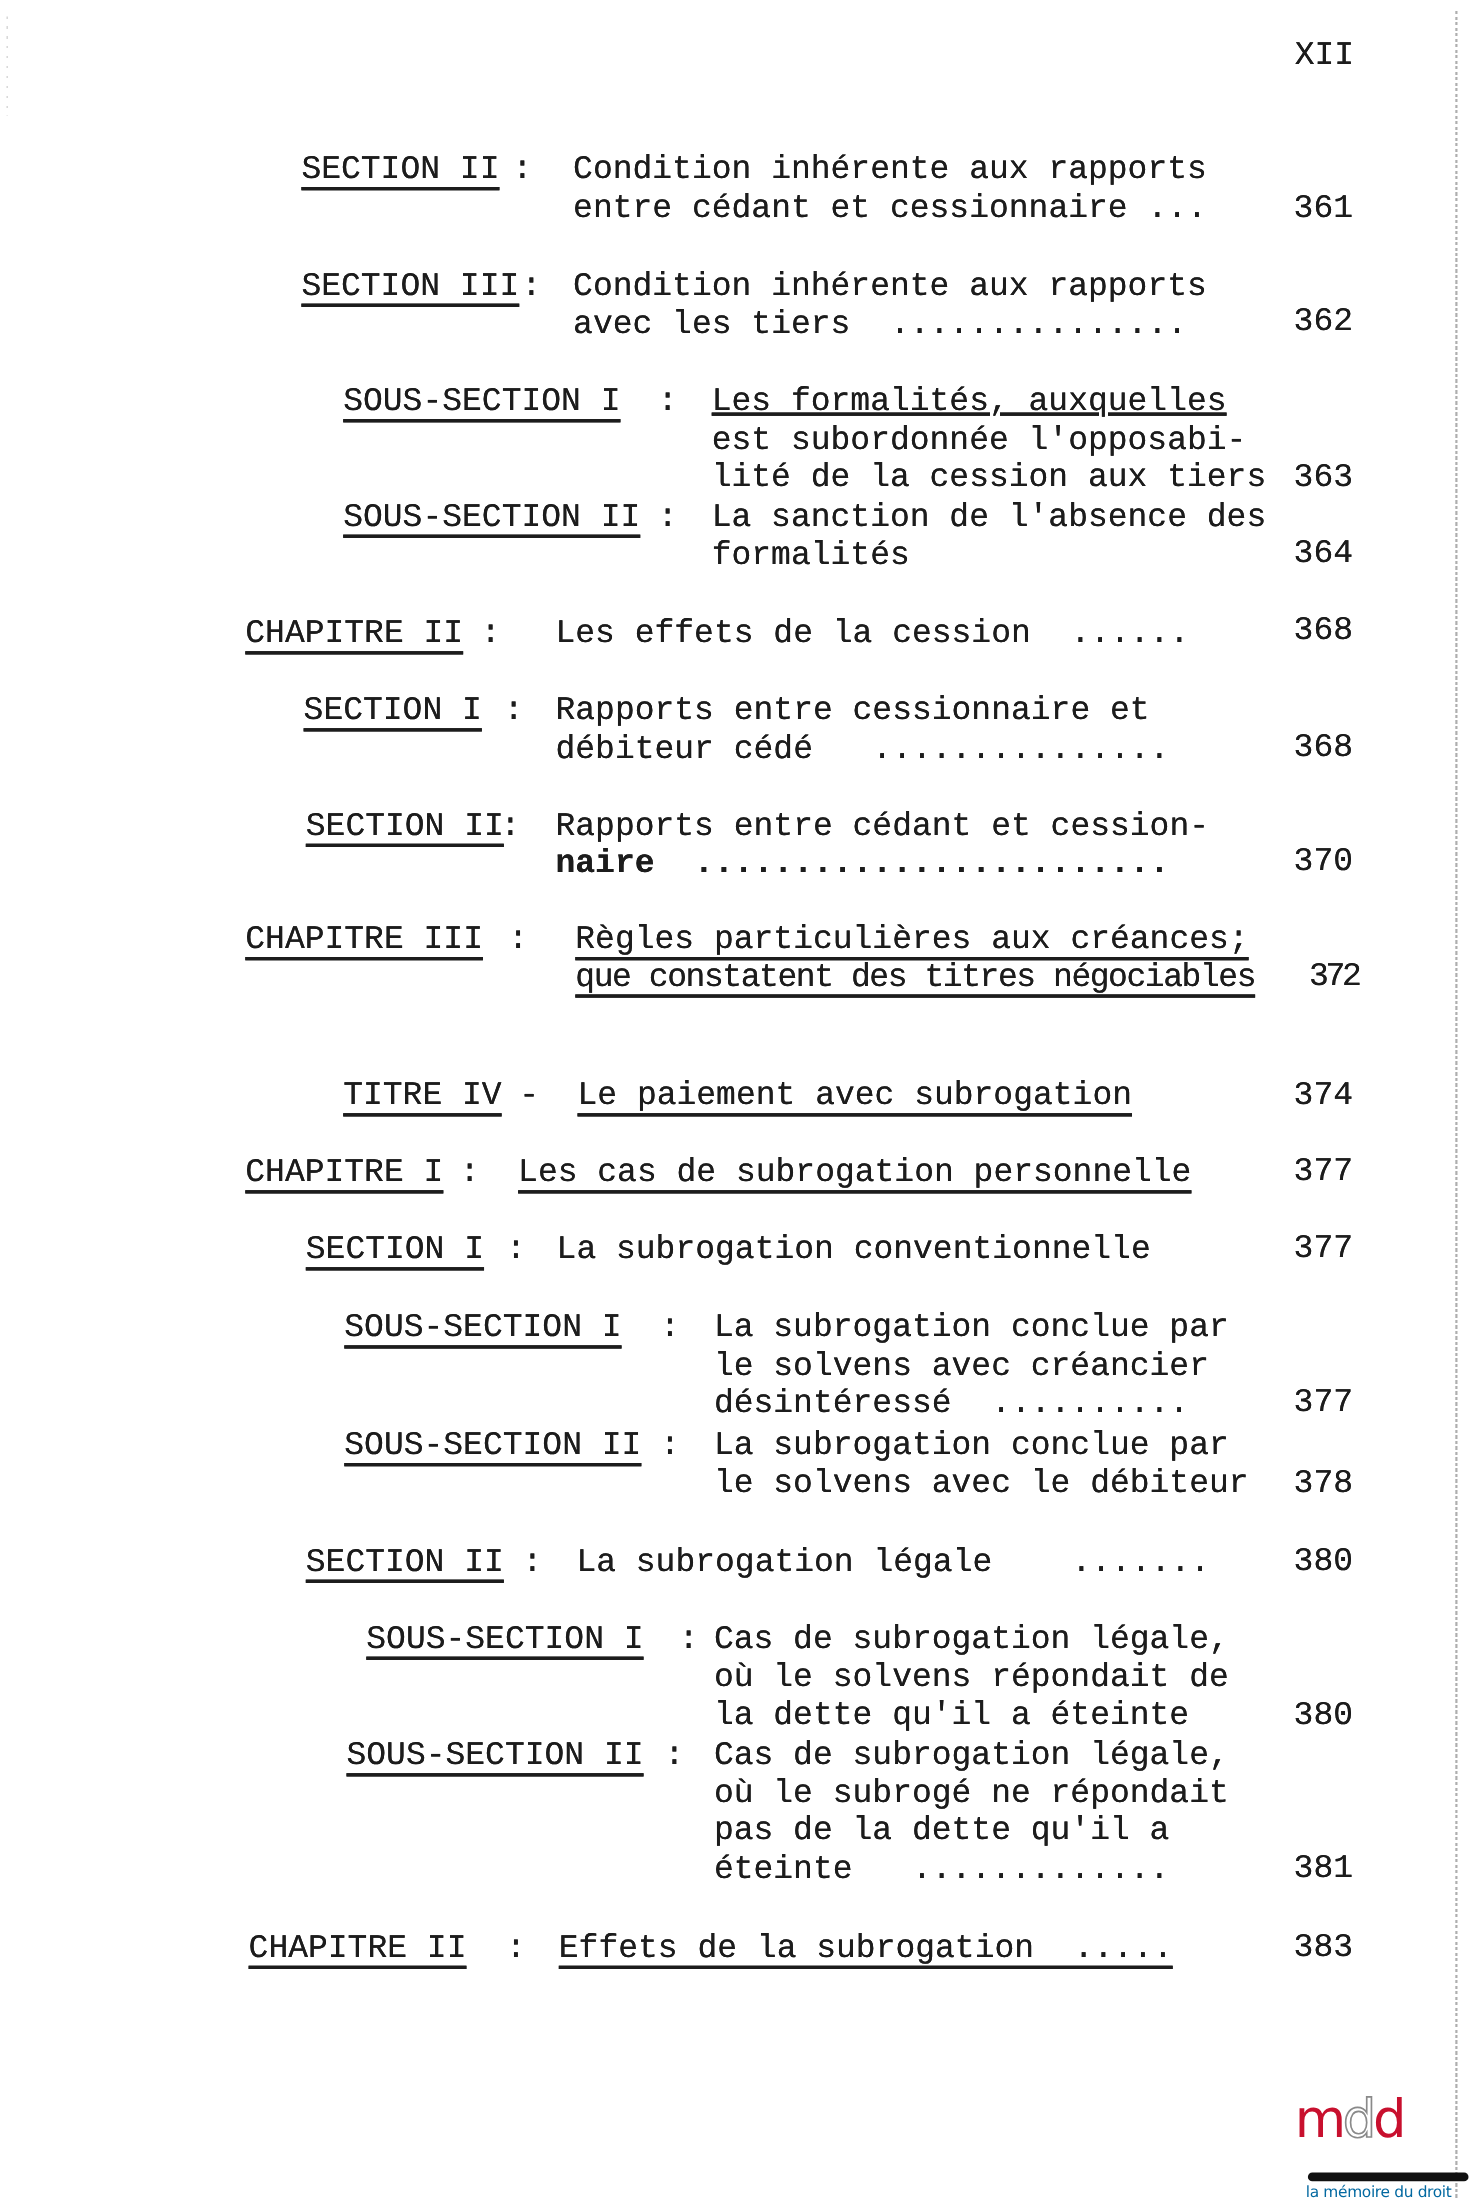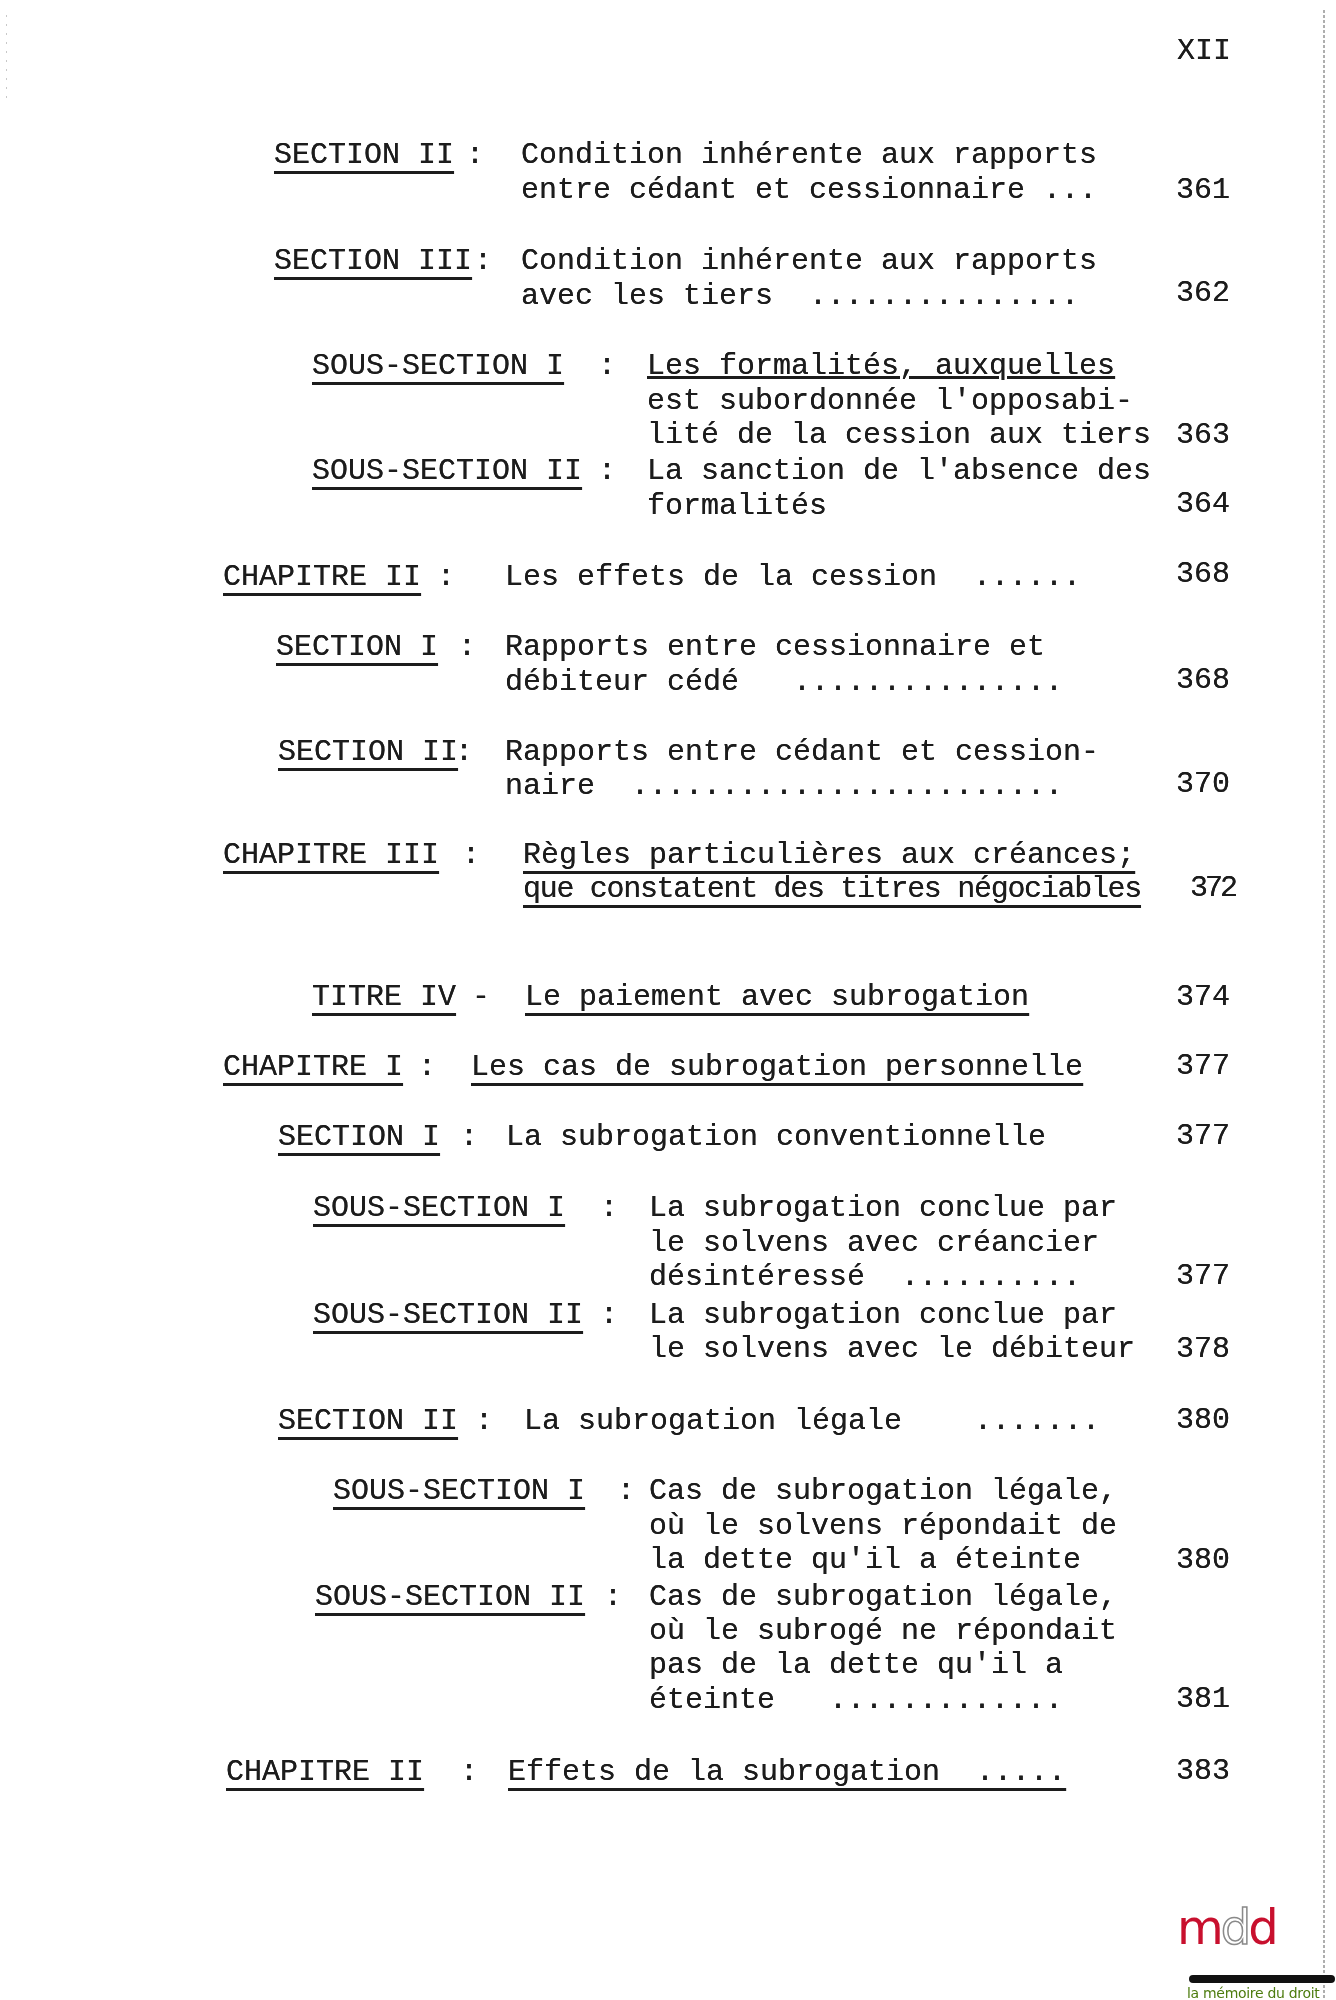--- a/index.html
+++ b/index.html
@@ -17,21 +17,21 @@
         width: 90px; left: 1140px; transform: translateY(-50%); text-shadow: 0 0 0.6px #222; }
   .hdr { font-size: 30px; }
   .logo { position: absolute; left: 1177px; top: 1895px; width: 152px; height: 105px; }
   .logo-mdd { position: absolute; left: 0; top: 0; font-family: "DejaVu Sans", sans-serif;
               font-size: 48px; line-height: 64px; letter-spacing: -3px; }
   .logo-m { color: #c8102e; }
   .logo-d1 { color: #fff; -webkit-text-stroke: 1.5px #8a8a8a; }
   .logo-d2 { color: #c8102e; }
   .logo-bar { position: absolute; left: 12px; top: 80px; width: 146px; height: 8px; background: #111; border-radius: 4px; }
   .logo-tag { position: absolute; left: 10px; top: 90px; font-family: "DejaVu Sans", sans-serif;
-              font-size: 14px; color: #4d7c0f; white-space: nowrap; letter-spacing: -0.3px; }
+              font-size: 14px; color: #0369a1; white-space: nowrap; letter-spacing: -0.3px; }
 </style>
 </head>
 <body>
 
 <div class="page">
   <div class="edge-right"></div>
   <div class="edge-left"></div>
 
   <div class="t hdr" style="left:1177px; top:51px;">XII</div>
 
@@ -80,21 +80,21 @@
     <span class="t" style="left:458px; top:647px;">:</span>
     <span class="t" style="left:505px; top:647px;">Rapports entre cessionnaire et</span>
     <span class="t" style="left:505px; top:682px;">débiteur cédé   ...............</span>
     <span class="pg" style="top:680px;">368</span>
   </div>
 
   <div>
     <span class="t u" style="left:278px; top:752px;">SECTION II</span>
     <span class="t" style="left:455px; top:752px;">:</span>
     <span class="t" style="left:505px; top:752px;">Rapports entre cédant et cession-</span>
-    <span class="t" style="left:505px; top:786px;">naire  ........................</span>
+    <span class="t" style="left:505px; top:786px;font-weight:bold;">naire  ........................</span>
     <span class="pg" style="top:784px;">370</span>
   </div>
 
   <div>
     <span class="t u" style="left:223px; top:855px;">CHAPITRE III</span>
     <span class="t" style="left:462px; top:855px;">:</span>
     <span class="t u" style="left:523px; top:855px;">Règles particulières aux créances;</span>
     <span class="t u" style="left:523px; top:889px; letter-spacing:-1.3px;">que constatent des titres négociables</span>
     <span class="pg" style="top:888px; left:1145px; letter-spacing:-3px;">372</span>
   </div>

